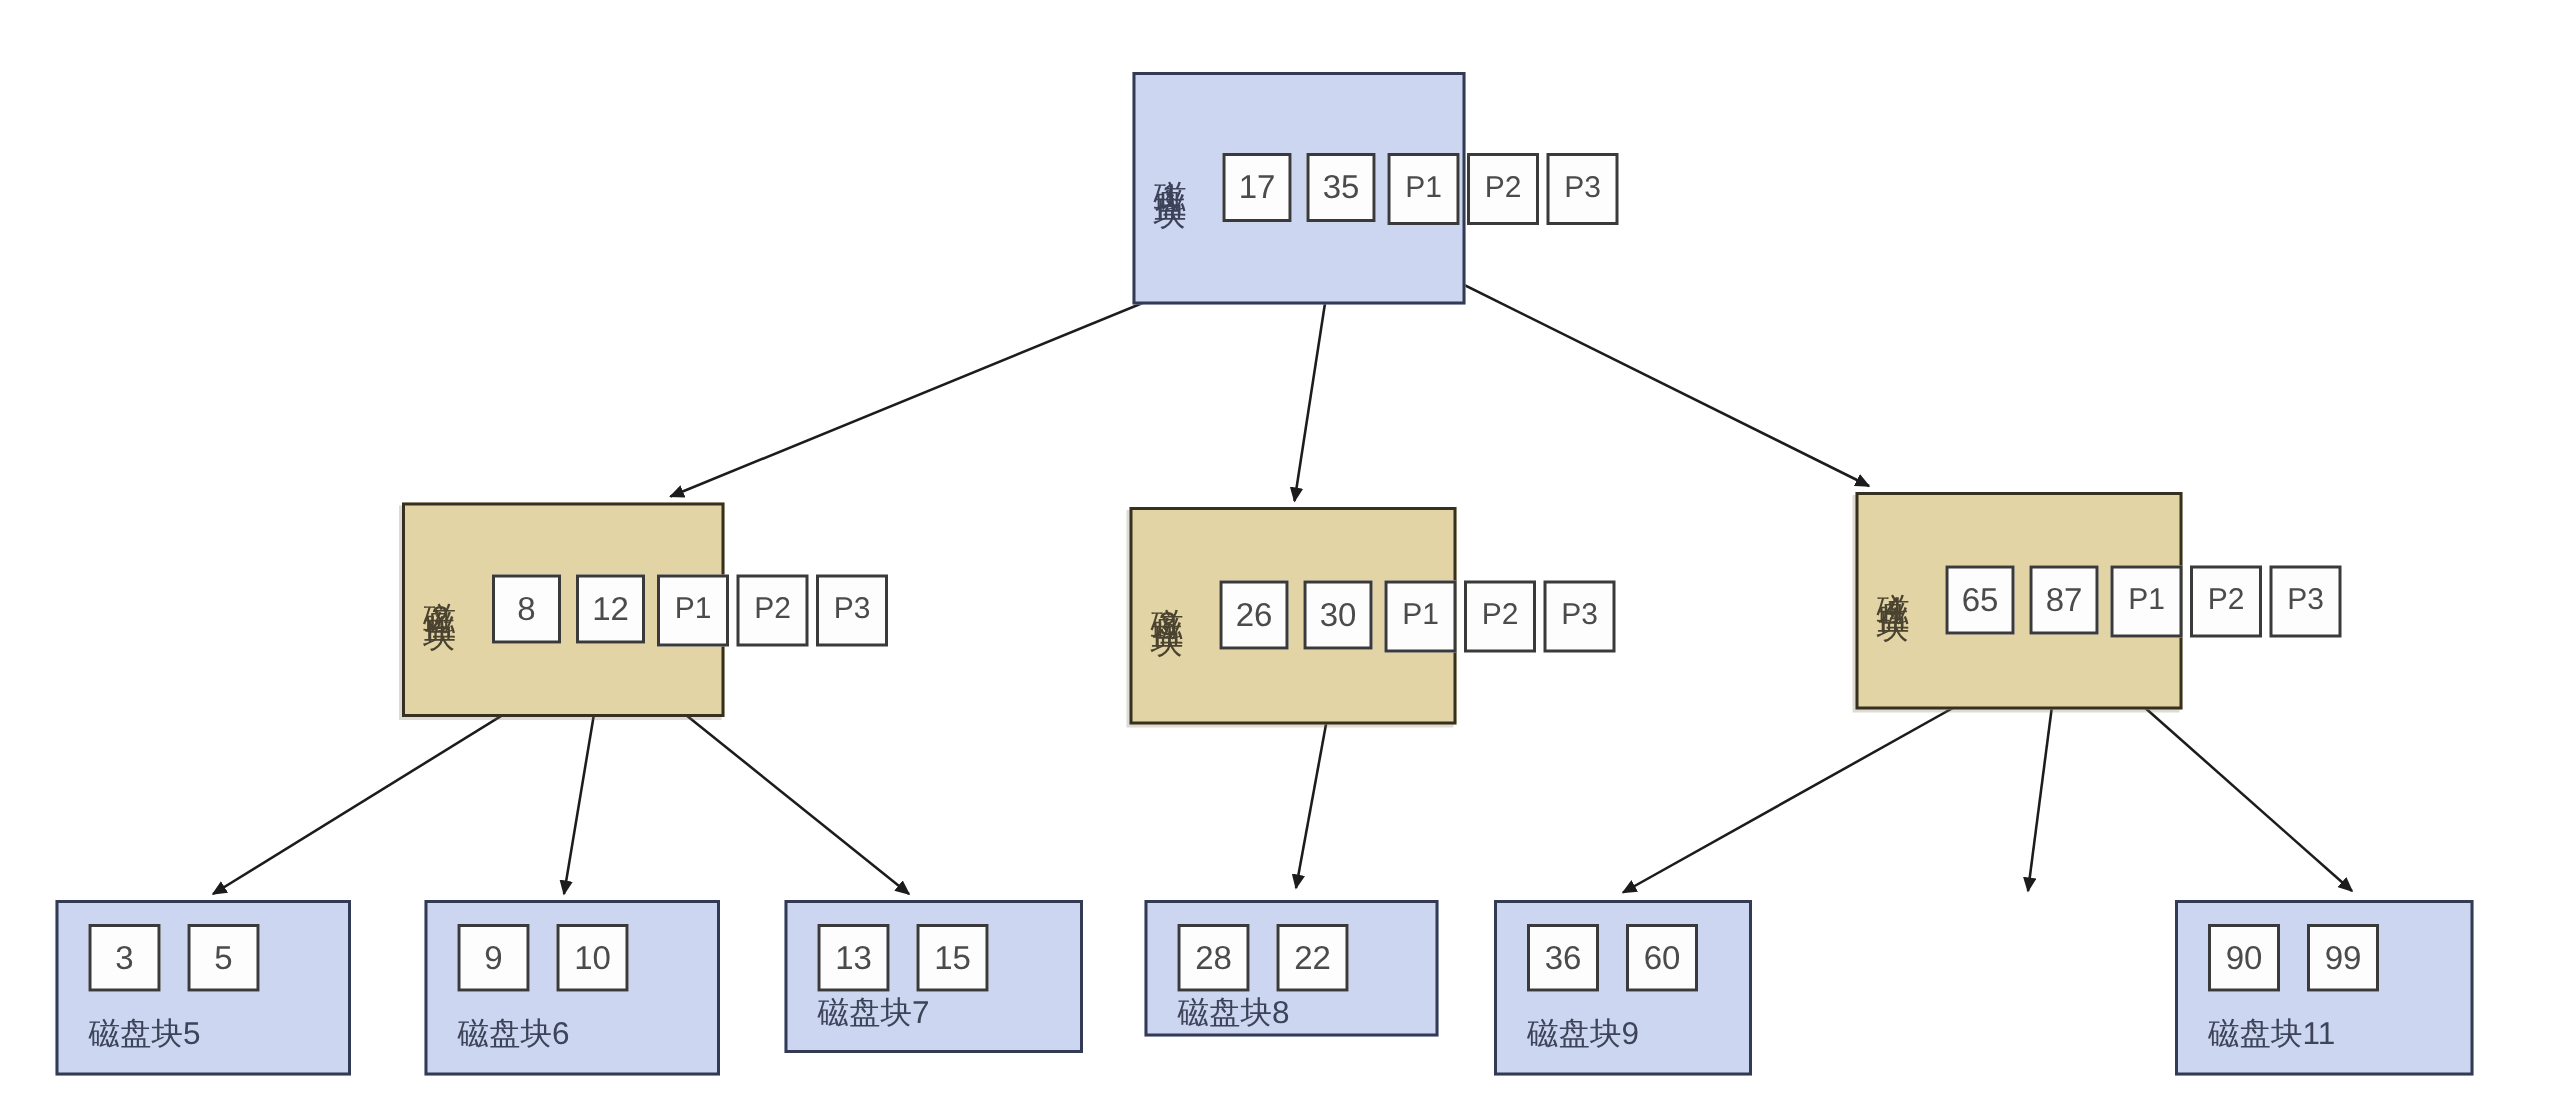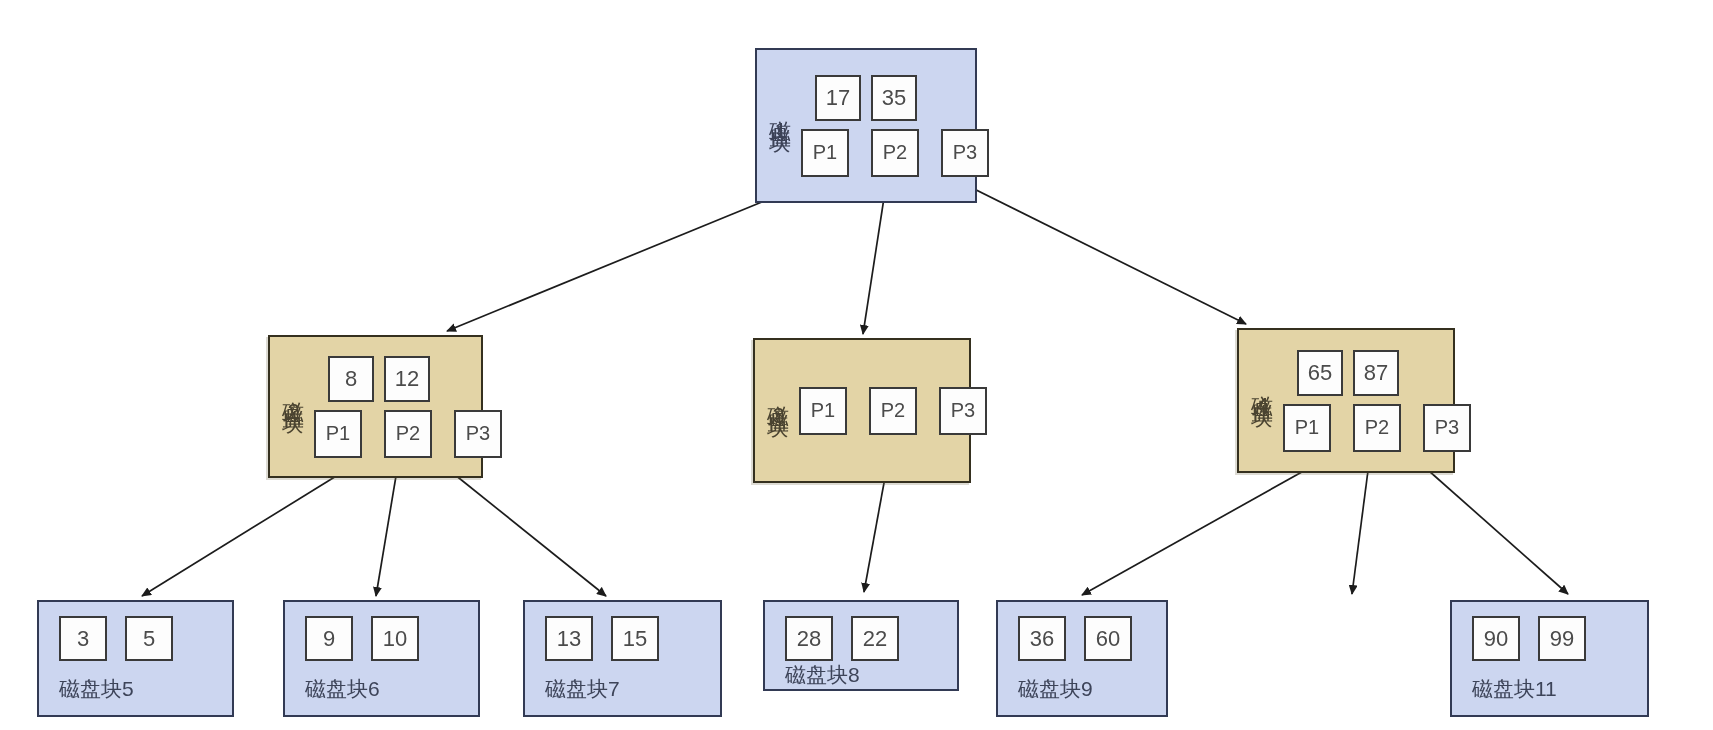--- a/index.html
+++ b/index.html
@@ -39,26 +39,26 @@
     font-size: 22px;
     letter-spacing: 5px;
     color: #3c4257;
     line-height: 1;
     margin-right: 10px;
     white-space: nowrap;
   }
   .tan .vlabel { color: #4a4330; }
   .rows {
     display: flex;
-    flex-direction: column;
+    flex-direction: row;
     gap: 8px;
     flex: 1;
   }
   .keys-row { display: flex; gap: 10px; padding-left: 14px; }
-  .ptrs-row { display: flex; gap: 22px; }
+  .ptrs-row { display: flex; gap: 5px; }
   .cell {
     display: flex;
     align-items: center;
     justify-content: center;
     background: #fdfdfd;
     border: 2px solid #3a3a3a;
     color: #4b4b4b;
     font-size: 22px;
     box-sizing: border-box;
   }
@@ -134,20 +134,24 @@
         <span class="cell ptr-cell">P1</span>
         <span class="cell ptr-cell">P2</span>
         <span class="cell ptr-cell">P3</span>
       </div>
     </div>
   </div>
 
   <div class="node internal tan" style="left:753px;top:338px;width:218px;height:145px">
     <div class="vlabel">磁盘块3</div>
     <div class="rows">
+      <div class="keys-row">
+        <span class="cell key-cell">26</span>
+        <span class="cell key-cell">30</span>
+      </div>
       <div class="ptrs-row">
         <span class="cell ptr-cell">P1</span>
         <span class="cell ptr-cell">P2</span>
         <span class="cell ptr-cell">P3</span>
       </div>
     </div>
   </div>
 
   <div class="node internal tan" style="left:1237px;top:328px;width:218px;height:145px">
     <div class="vlabel">磁盘块4</div>
@@ -173,21 +177,21 @@
   </div>
 
   <div class="node leaf blue" style="left:283px;top:600px;width:197px;height:117px">
     <div class="keys-row">
       <span class="cell key-cell">9</span>
       <span class="cell key-cell">10</span>
     </div>
     <div class="leaf-label">磁盘块6</div>
   </div>
 
-  <div class="node leaf blue" style="left:523px;top:600px;width:199px;height:117px">
+  <div class="node leaf blue" style="left:523px;top:600px;width:199px;height:102px">
     <div class="keys-row">
       <span class="cell key-cell">13</span>
       <span class="cell key-cell">15</span>
     </div>
     <div class="leaf-label">磁盘块7</div>
   </div>
 
   <div class="node leaf blue" style="left:763px;top:600px;width:196px;height:91px">
     <div class="keys-row">
       <span class="cell key-cell">28</span>

